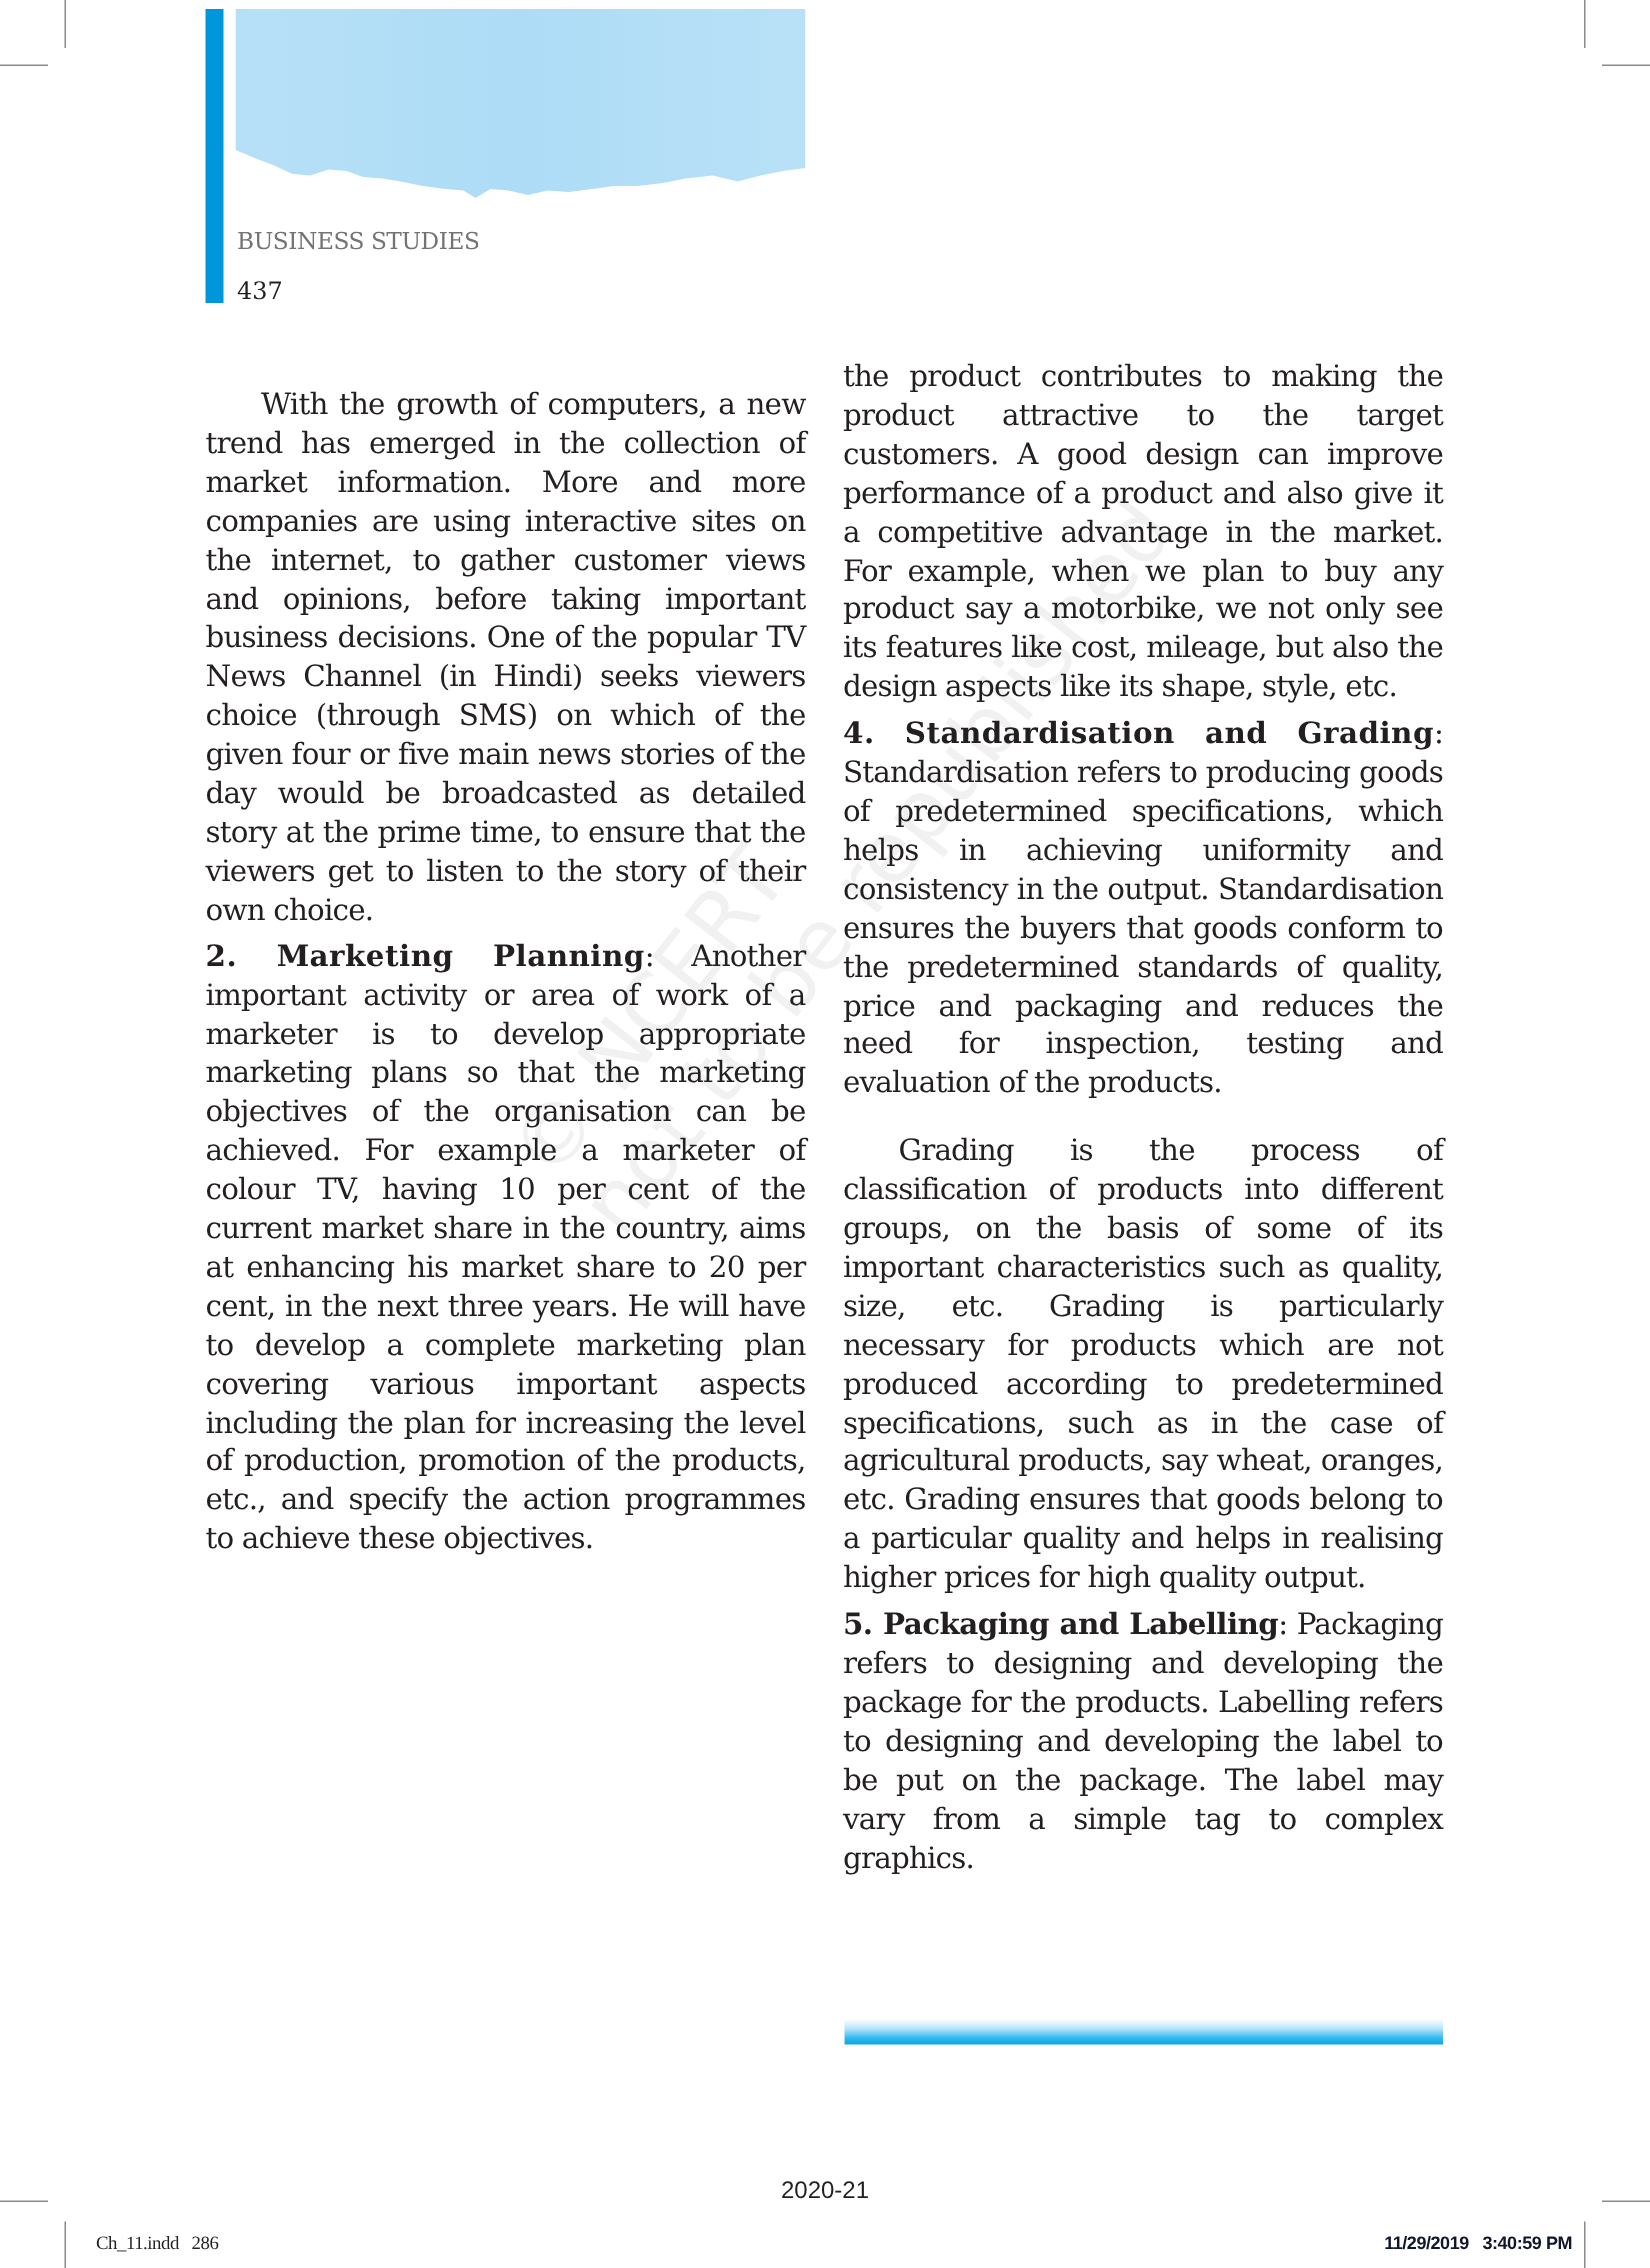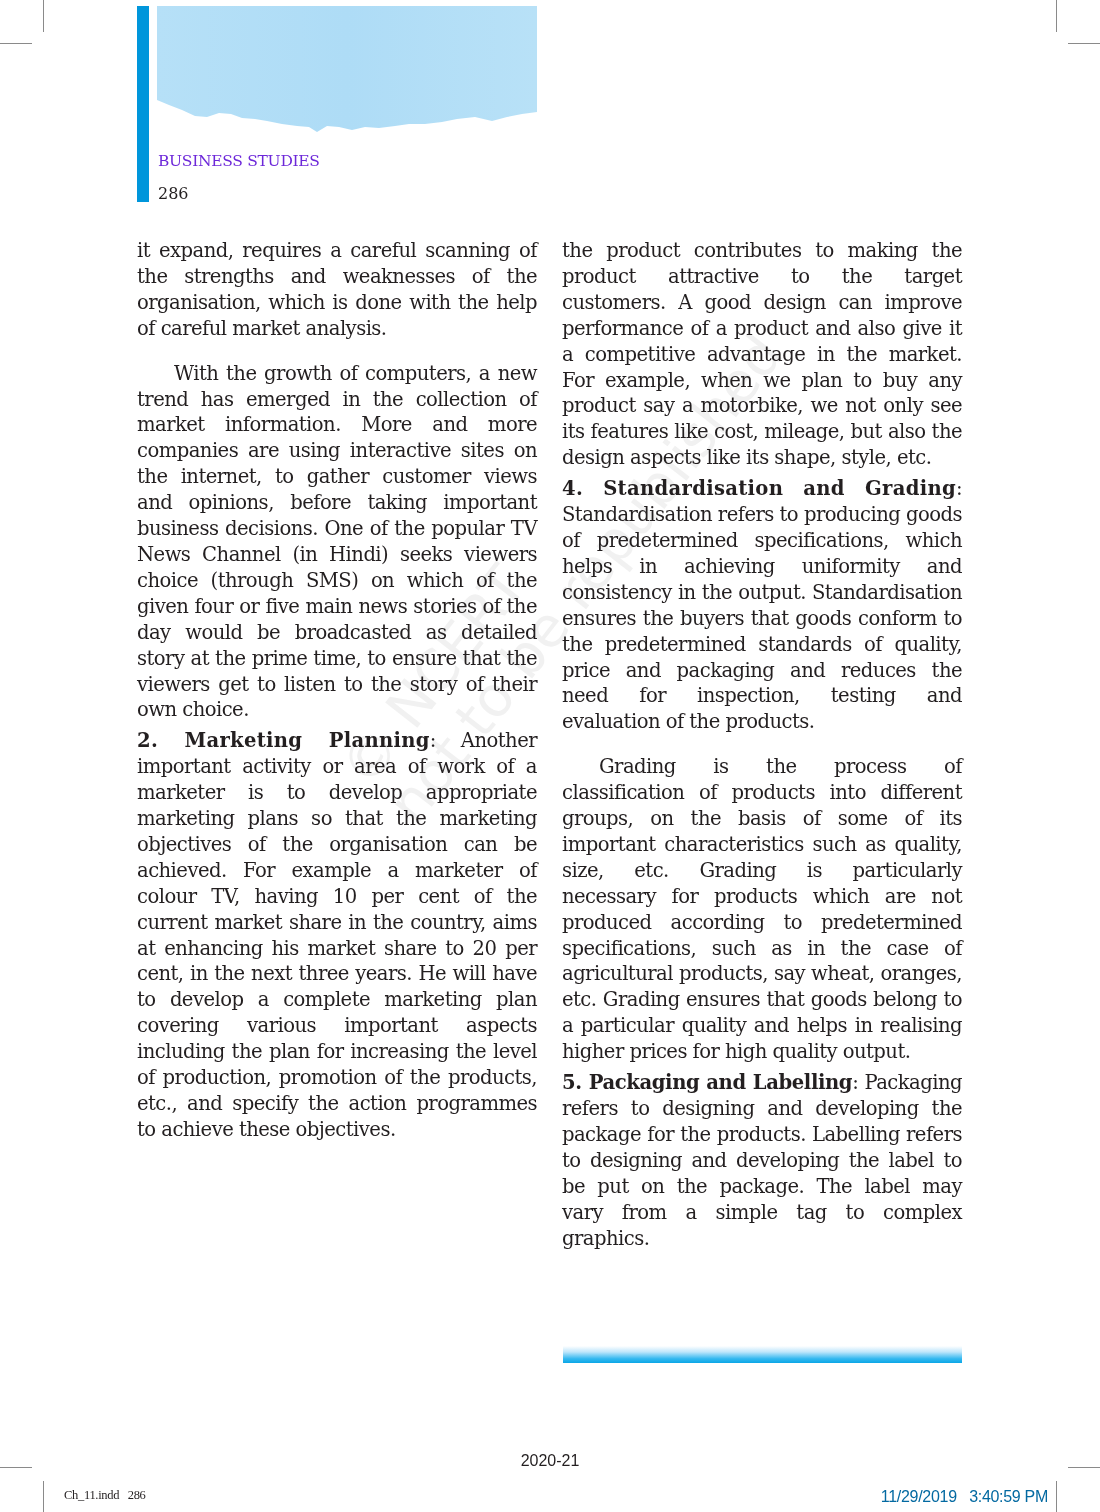--- a/index.html
+++ b/index.html
@@ -2,41 +2,41 @@
 <html><head>
 <meta charset="utf-8">
 <style>
   html, body { margin: 0; padding: 0; background: #ffffff; }
   body { width: 1100px; height: 1512px; position: relative; overflow: hidden;
          font-family: "DejaVu Serif", serif; color: #231f20; }
   .crop { position: absolute; background: #8a8a8a; }
   .header-bar { position: absolute; left: 137px; top: 6px; width: 12px; height: 196px; background: #0096db; }
   .header-band { position: absolute; left: 157px; top: 6px; width: 380px; height: 130px; }
   .running-head { position: absolute; left: 158px; top: 152px; font-family: "DejaVu Serif", serif;
-                  font-size: 15.5px; letter-spacing: -0.3px; color: #6d28d9; }
+                  font-size: 15.5px; letter-spacing: -0.3px; color: #737373; }
   .page-no { position: absolute; left: 158px; top: 184px; font-size: 16px; color: #231f20; }
   .col { position: absolute; top: 238px; width: 400px; font-family: "DejaVu Serif", serif;
          font-size: 19.6px; line-height: 25.9px; text-align: justify; letter-spacing: -0.55px; }
   .col-left { left: 137px; }
   .col-right { left: 562px; }
   .col p { margin: 0; hyphens: none; }
   .col p.gap { margin-top: 5px; }
   .col p.indent { text-indent: 37px; margin-top: 19px; }
   .col b { font-weight: bold; letter-spacing: 0.3px; }
   .blue-rule { position: absolute; left: 563px; top: 1346px; width: 399px; height: 17px;
                background: linear-gradient(to bottom, #ffffff 0%, #bfe6fb 35%, #33b8f0 75%, #0aa6e6 100%); }
   .watermark { position: absolute; left: 330px; top: 760px; transform: rotate(-52deg);
                transform-origin: left top; font-family: "DejaVu Sans", sans-serif; font-size: 56px;
                color: rgba(150,150,150,0.13); white-space: nowrap; pointer-events: none; line-height: 60px; }
   .year { position: absolute; left: 0; width: 1100px; top: 1452px; text-align: center;
           font-family: "Liberation Sans", sans-serif; font-size: 16px; color: #231f20; }
   .slug-left { position: absolute; left: 64px; top: 1488px; font-family: Liberation Serif, serif;
                font-size: 12.5px; color: #231f20; letter-spacing: -0.3px; }
   .slug-right { position: absolute; right: 52px; top: 1488px; font-family: "Liberation Sans", sans-serif;
-                font-size: 16px; color: #0369a1; letter-spacing: -0.3px; }
+                font-size: 12px; color: #0f172a; letter-spacing: -0.3px; font-weight: bold; }
 </style>
 </head>
 <body>
 
 <div class="crop" style="left:43px;top:0;width:1px;height:32px;"></div>
 <div class="crop" style="left:0;top:43px;width:32px;height:1px;"></div>
 <div class="crop" style="left:1056px;top:0;width:1px;height:32px;"></div>
 <div class="crop" style="left:1068px;top:43px;width:32px;height:1px;"></div>
 <div class="crop" style="left:0;top:1467px;width:32px;height:1px;"></div>
 <div class="crop" style="left:43px;top:1481px;width:1px;height:31px;"></div>
@@ -48,29 +48,28 @@
   <defs>
     <linearGradient id="bandGrad" x1="0" y1="0" x2="1" y2="0">
       <stop offset="0" stop-color="#b6e0f7"></stop>
       <stop offset="0.5" stop-color="#aedcf6"></stop>
       <stop offset="1" stop-color="#b8e1f7"></stop>
     </linearGradient>
   </defs>
   <path d="M0,0 L380,0 L380,106 L365,108 L350,111 L335,115 L318,111 L300,113 L285,116 L268,118 L252,118 L238,120 L222,122 L208,121 L195,124 L182,121 L170,120 L160,126 L152,121 L140,120 L125,118 L110,115 L98,113 L85,112 L74,108 L62,107 L50,111 L38,110 L25,104 L12,99 L0,94 Z" fill="url(#bandGrad)"></path>
 </svg>
 <div class="running-head">BUSINESS STUDIES</div>
-<div class="page-no">286</div>
+<div class="page-no">437</div>
 
 <div class="watermark">
   <div>© NCERT</div>
   <div>not to be republished</div>
 </div>
 
 <div class="col col-left">
-  <p>it expand, requires a careful scanning of the strengths and weaknesses of the organisation, which is done with the help of careful market analysis.</p>
   <p class="indent">With the growth of computers, a new trend has emerged in the collection of market information. More and more companies are using interactive sites on the internet, to gather customer views and opinions, before taking important business decisions. One of the popular TV News Channel (in Hindi) seeks viewers choice (through SMS) on which of the given four or five main news stories of the day would be broadcasted as detailed story at the prime time, to ensure that the viewers get to listen to the story of their own choice.</p>
   <p class="gap"><b>2. Marketing Planning</b><span>: Another important activity or area of work of a marketer is to develop appropriate marketing plans so that the marketing objectives of the organisation can be achieved. For example a marketer of colour TV, having 10 per cent of the current market share in the country, aims at enhancing his market share to 20 per cent, in the next three years. He will have to develop a complete marketing plan covering various important aspects including the plan for increasing the level of production, promotion of the products, etc., and specify the action programmes to achieve these objectives.</span></p>
 </div>
 
 <div class="col col-right">
   <p>the product contributes to making the product attractive to the target customers. A good design can improve performance of a product and also give it a competitive advantage in the market. For example, when we plan to buy any product say a motorbike, we not only see its features like cost, mileage, but also the design aspects like its shape, style, etc.</p>
   <p class="gap"><b>4. Standardisation and Grading</b><span>: Standardisation refers to producing goods of predetermined specifications, which helps in achieving uniformity and consistency in the output. Standardisation ensures the buyers that goods conform to the predetermined standards of quality, price and packaging and reduces the need for inspection, testing and evaluation of the products.</span></p>
   <p class="indent">Grading is the process of classification of products into different groups, on the basis of some of its important characteristics such as quality, size, etc. Grading is particularly necessary for products which are not produced according to predetermined specifications, such as in the case of agricultural products, say wheat, oranges, etc. Grading ensures that goods belong to a particular quality and helps in realising higher prices for high quality output.</p>
   <p class="gap"><b style="letter-spacing:-0.4px;">5. Packaging and Labelling</b><span>: Packaging refers to designing and developing the package for the products. Labelling refers to designing and developing the label to be put on the package. The label may vary from a simple tag to complex graphics.</span></p>
 </div>

